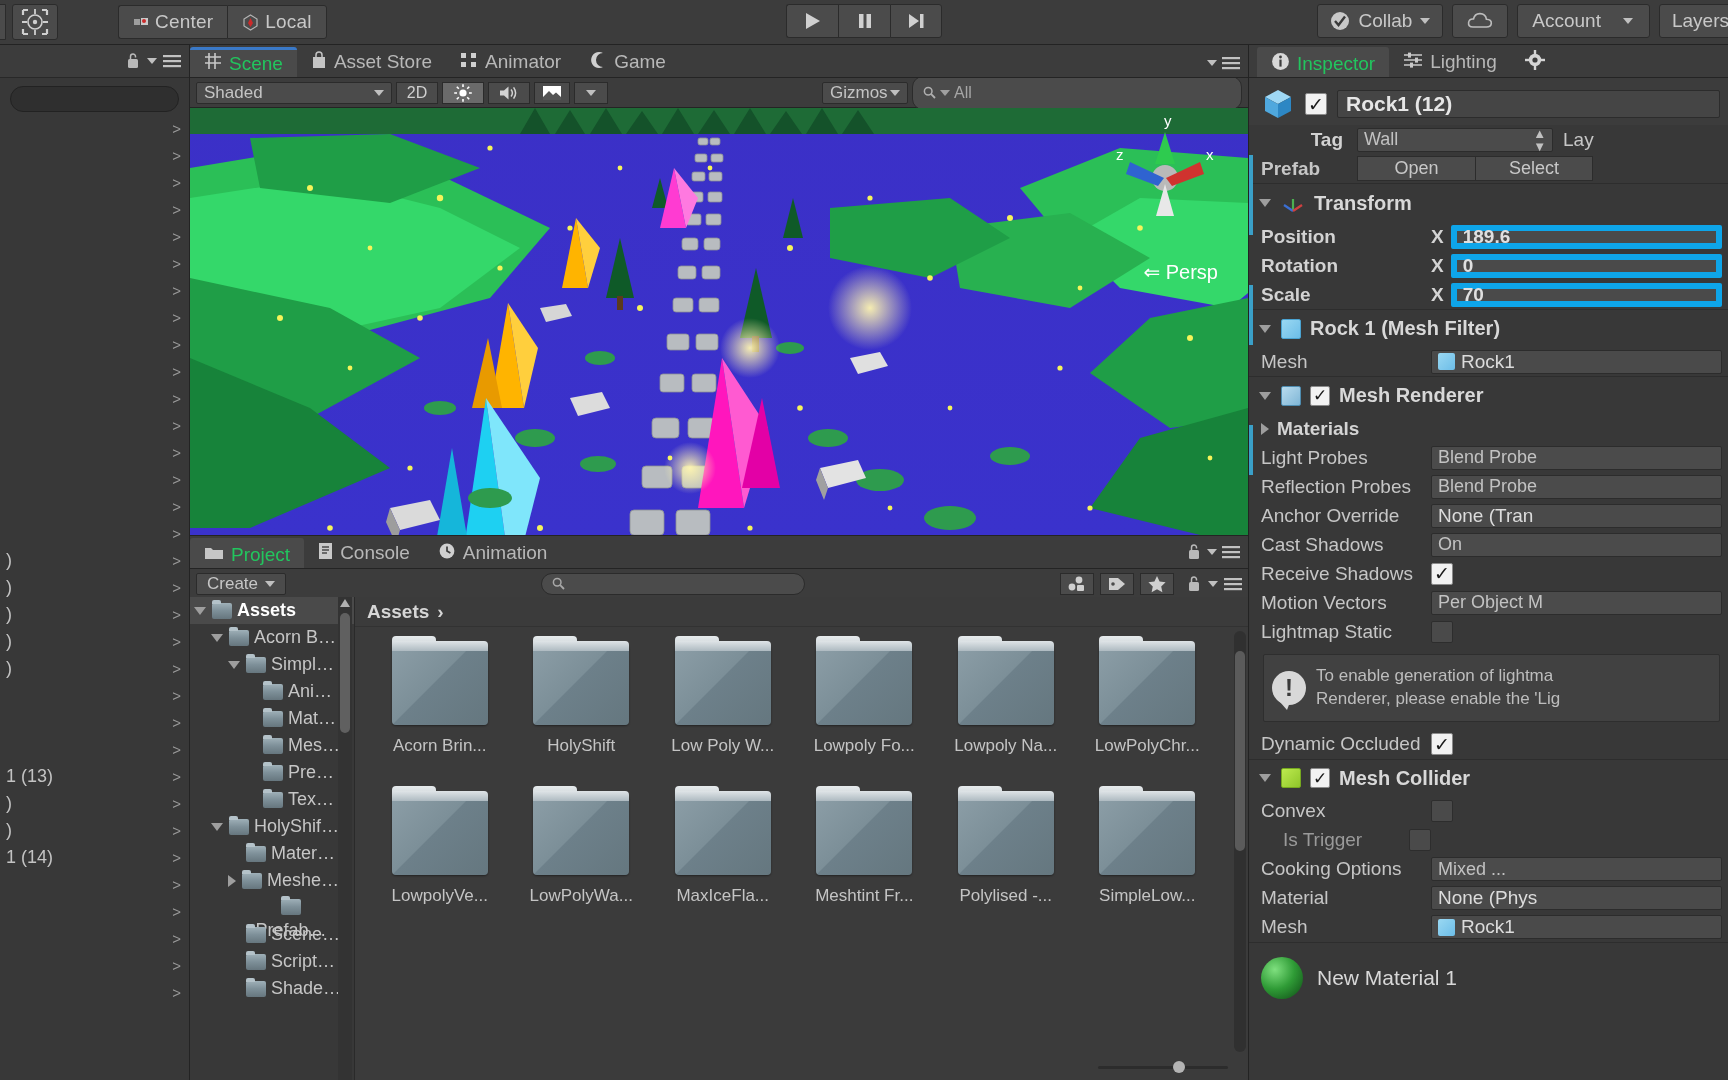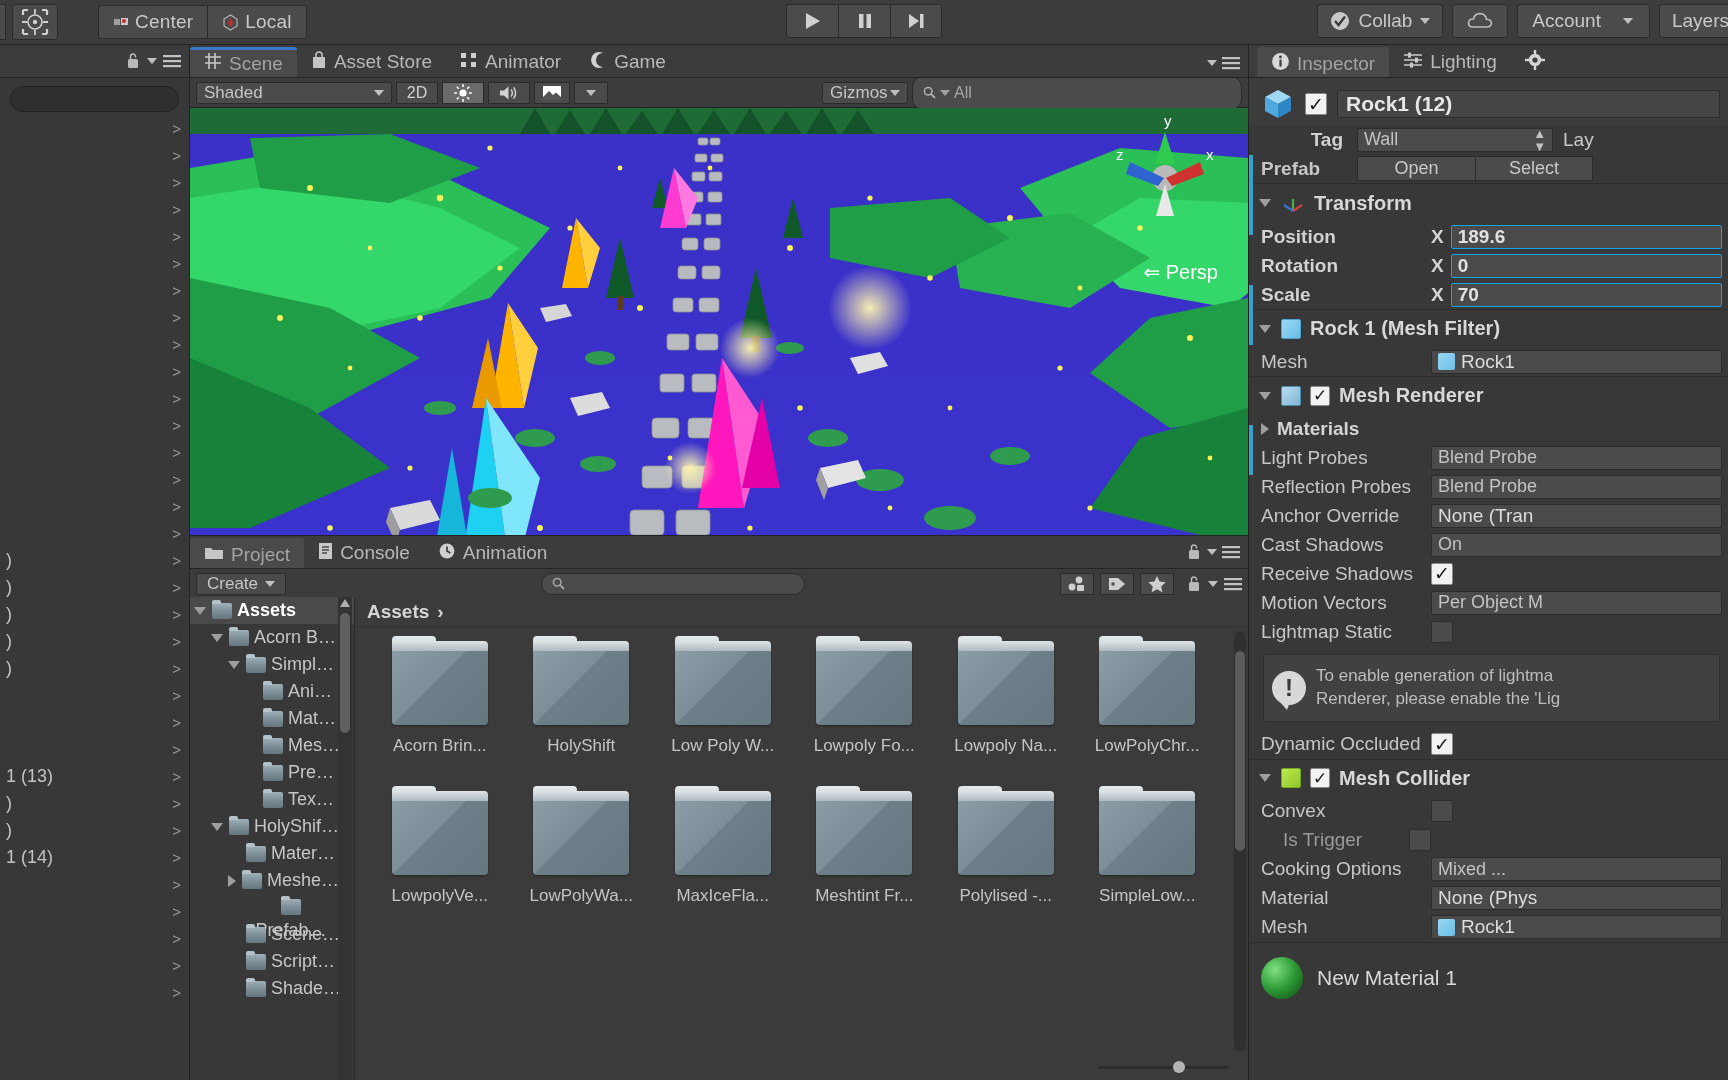--- a/index.html
+++ b/index.html
@@ -19,21 +19,21 @@
     border-bottom: 1px solid #232323;
     display: flex; align-items: center;
   }
   .tb-left { display: flex; align-items: center; padding-left: 0px; }
   .tb-iconbtn {
     width: 46px; height: 36px; background: #4b4b4b;
     border: 1px solid #2b2b2b; border-radius: 3px;
     display: flex; align-items: center; justify-content: center;
     margin-left: 6px;
   }
-  .pivot-group { display: flex; margin-left: 40px; }
+  .pivot-group { display: flex; margin-left: 60px; }
   .pivot-btn {
     height: 34px; background: #4b4b4b; border: 1px solid #2b2b2b;
     display: flex; align-items: center; gap: 6px;
     padding: 0 14px; color: #c8c8c8; font-size: 19px; letter-spacing: .2px;
   }
   .pivot-btn:first-child { border-radius: 3px 0 0 3px; border-right: none;}
   .pivot-btn:last-child { border-radius: 0 3px 3px 0; }
 
   .play-group {
     position: absolute; left: 50%; transform: translateX(-50%);
@@ -87,21 +87,21 @@
   }
   .tabrow {
     height: 33px; background: #3c3c3c; display: flex; align-items: flex-end;
     position: relative; border-bottom: 1px solid #242424;
   }
   .tab {
     height: 30px; display: flex; align-items: center; gap: 7px;
     padding: 0 14px; font-size: 19px; color: #b8b8b8;
   }
   .tab.active {
-    background: #4a4a4a; color: #a3a3a3;
+    background: #4a4a4a; color: #22c55e;
     border-top: 3px solid #3a79c8; border-radius: 3px 3px 0 0;
   }
   .tabrow-right {
     position: absolute; right: 8px; bottom: 7px; display: flex; gap: 5px; align-items: center;
   }
   .scene-toolbar {
     height: 30px; background: #3c3c3c; display: flex; align-items: center;
     gap: 4px; padding: 0 6px; border-bottom: 1px solid #242424;
   }
   .st-dd {
@@ -249,21 +249,21 @@
     height: 25px; background: #4b4b4b; border: 1px solid #2c2c2c;
     display: flex; align-items: center; justify-content: center;
     color: #c8c8c8; font-size: 18px; flex: 1;
   }
   .sec-head {
     display: flex; align-items: center; gap: 9px; padding: 7px 8px 7px 10px;
     border-top: 1px solid #2d2d2d; background: #383838;
   }
   .sec-title { font-size: 20px; font-weight: bold; color: #d8d8d8; }
   .num-field {
-    flex: 1; height: 24px; background: #4a4a4a; border: 1px solid #0ea5e9; border-radius: 2px;
+    flex: 1; height: 24px; background: #4a4a4a; border: 6px solid #0ea5e9; border-radius: 2px;
     display: flex; align-items: center; padding: 0 6px; color: #e0e0e0; font-size: 19px; font-weight: bold;
   }
   .axis { font-weight: bold; color: #d4d4d4; margin-right: 7px; font-size: 19px; }
   .objref {
     flex: 1; height: 24px; background: #4a4a4a; border: 1px solid #2c2c2c; border-radius: 2px;
     display: flex; align-items: center; gap: 6px; padding: 0 6px; color: #dcdcdc; font-size: 19px;
   }
   .helpbox {
     margin: 8px 8px 8px 14px; background: #414141; border: 1px solid #2e2e2e; border-radius: 2px;
     display: flex; gap: 10px; padding: 10px 8px; align-items: center;

